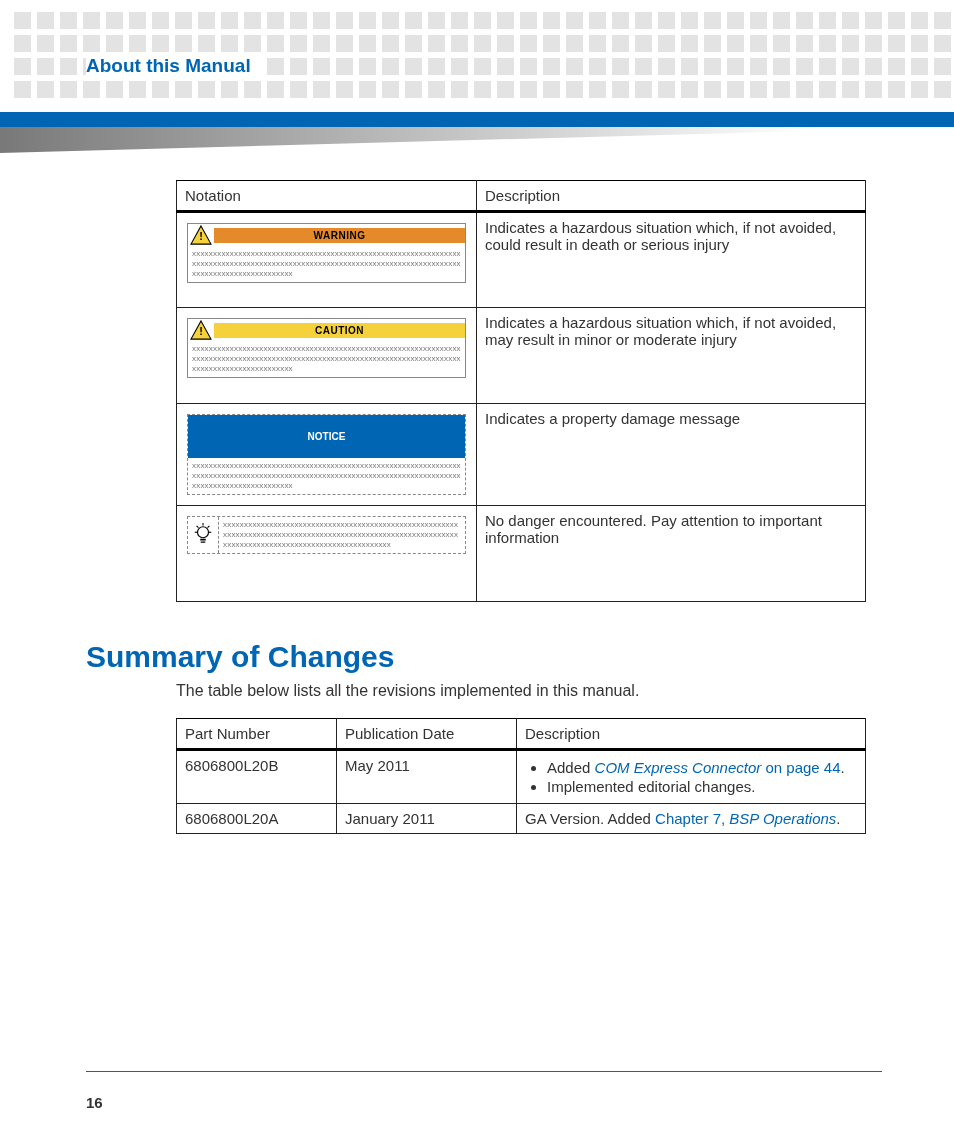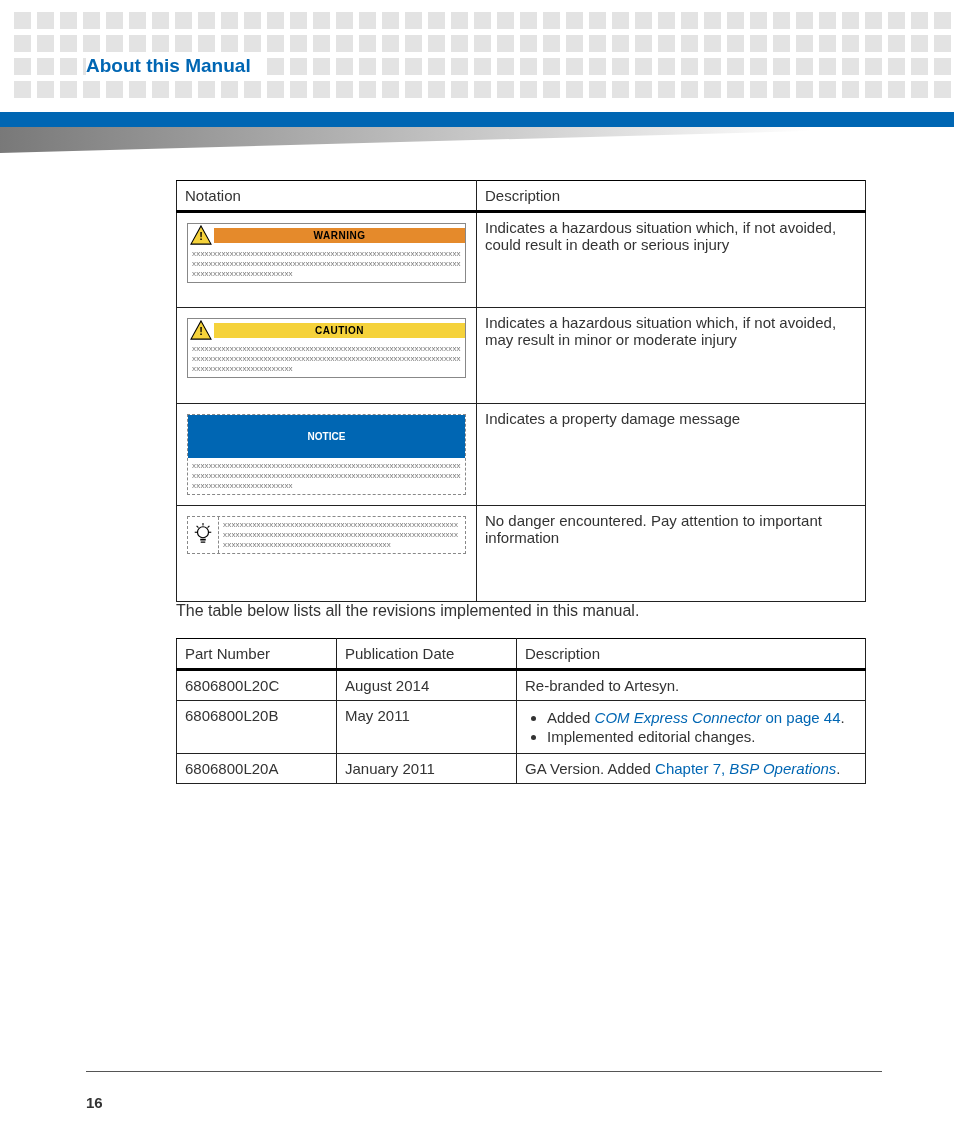--- a/index.html
+++ b/index.html
@@ -372,36 +372,32 @@
                 </svg>
             </span>
             <div class="xxx">xxxxxxxxxxxxxxxxxxxxxxxxxxxxxxxxxxxxxxxxxxxxxxxxxxxxxxxxxxxxxxxxxxxxxxxxxxxxxxxxxxxxxxxxxxxxxxxxxxxxxxxxxxxxxxxxxxxxxxxxxxxxxxxxxxxxxxxxxxxxxxxxxxxxxxxx</div>
           </div>
         </td>
         <td>No danger encountered. Pay attention to important information</td>
       </tr>
     </tbody>
   </table>
 
+  <h2 class="section">Summary of Changes</h2>
   <p class="intro">The table below lists all the revisions implemented in this manual.</p>
 
   <table class="changes">
     <thead>
       <tr>
         <th>Part Number</th>
         <th>Publication Date</th>
         <th>Description</th>
       </tr>
     </thead>
     <tbody>
-      <tr>
-        <td class="pn">6806800L20C</td>
-        <td class="pd">August 2014</td>
-        <td>Re-branded to Artesyn.</td>
-      </tr>
       <tr>
         <td class="pn">6806800L20B</td>
         <td class="pd">May 2011</td>
         <td>
           <ul class="bullets">
             <li>
               <span>Added </span><a class="link-mixed"><span class="ital">COM Express Connector</span><span> on page 44</span></a><span>.</span>
             </li>
             <li>
               <span>Implemented editorial changes.</span>

